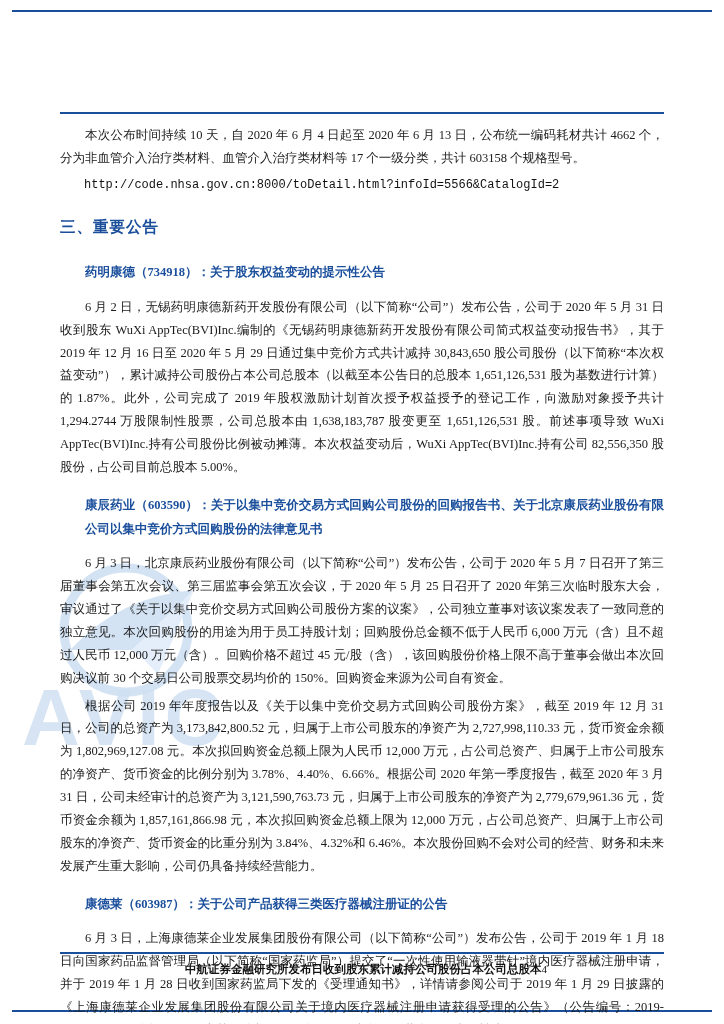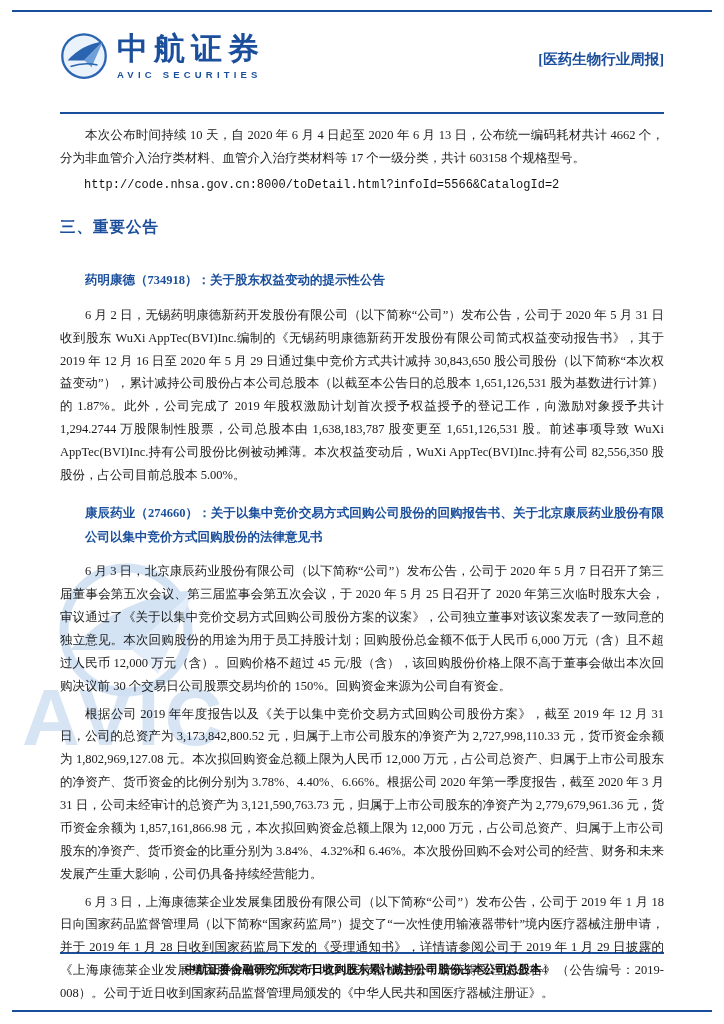--- a/index.html
+++ b/index.html
@@ -16,21 +16,21 @@
   .header{position:absolute;top:32px;left:60px;right:60px;display:flex;justify-content:space-between;align-items:center;z-index:3;}
   .logo-block{display:flex;align-items:center;gap:9px;}
   .logo-block svg{display:block;}
   .brand-cn{font-family:"Liberation Sans","DejaVu Sans",sans-serif;font-weight:bold;font-size:31px;color:#1b4f9c;letter-spacing:6px;line-height:1.1;}
   .brand-en{font-family:"Liberation Sans","DejaVu Sans",sans-serif;font-size:9.5px;font-weight:600;color:#1b4f9c;letter-spacing:4.2px;margin-top:3px;}
   .report-tag{font-size:14.5px;font-weight:bold;color:#1b4f9c;align-self:flex-start;margin-top:18px;}
 
   .main{position:absolute;top:124px;left:60px;right:60px;z-index:2;font-size:12.5px;line-height:1.83;text-align:justify;}
   .main p{margin:0 0 5px;text-indent:2em;}
   .url-line{font-family:Liberation Mono, monospace;font-size:12px;text-indent:2.6em;margin:8px 0 6px;letter-spacing:0;color:#111;}
-  .section-title{color:#1b4f9c;font-size:15.5px;font-weight:bold;margin:16px 0 28px;letter-spacing:1px;}
+  .section-title{color:#1b4f9c;font-size:15.5px;font-weight:bold;margin:16px 0 20px;letter-spacing:1px;}
   .item-heading{color:#1b4f9c;font-size:12.5px;font-weight:bold;margin:15px 0 11px;padding-left:2em;line-height:1.9;text-align:justify;}
 
   .watermark{position:absolute;left:8px;top:552px;width:310px;z-index:1;pointer-events:none;user-select:none;}
   .watermark-text{
     font-family:"Liberation Sans","DejaVu Sans",sans-serif;font-weight:800;font-size:80px;
     color:#cfe0f2;letter-spacing:5px;margin-top:-34px;margin-left:14px;opacity:.85;
   }
 
   .footer-row{
     position:absolute;top:962px;left:60px;right:52px;z-index:3;display:flex;justify-content:center;align-items:baseline;
@@ -38,37 +38,20 @@
   }
   .footer-row .page-num{font-weight:normal;font-size:11px;}
 </style>
 </head>
 <body>
 
 <div class="page">
 
   <div class="rule top-rule"></div>
 
-  <div class="header">
-    <div class="logo-block">
-      <span>
-        <svg width="48" height="48" viewBox="0 0 64 64" aria-hidden="true">
-          <circle cx="32" cy="32" r="29" fill="#eaf2fb" stroke="#2a63b0" stroke-width="3"></circle>
-          <path d="M10 38 Q30 16 57 13 L32 38 Z" fill="#2a63b0"></path>
-          <path d="M32 38 L57 13 L42 47 L35 40 Z" fill="#6f9fd8"></path>
-          <path d="M14 46 Q32 40 50 44" fill="none" stroke="#2a63b0" stroke-width="2"></path>
-        </svg>
-      </span>
-      <div>
-        <div class="brand-cn">中航证券</div>
-        <div class="brand-en">AVIC SECURITIES</div>
-      </div>
-    </div>
-    <div class="report-tag">[医药生物行业周报]</div>
-  </div>
 
   <div class="rule header-rule"></div>
 
   <div class="watermark">
     <span>
       <svg width="250" height="150" viewBox="0 0 250 150" aria-hidden="true">
         <circle cx="118" cy="78" r="62" fill="none" stroke="#d4e3f4" stroke-width="9"></circle>
         <path d="M62 98 Q112 44 186 38 L124 98 Z" fill="#d4e3f4"></path>
         <path d="M124 98 L186 38 L150 122 L134 106 Z" fill="#e3eefa"></path>
       </svg>
@@ -79,24 +62,25 @@
   <div class="main">
 
     <p>本次公布时间持续 10 天，自 2020 年 6 月 4 日起至 2020 年 6 月 13 日，公布统一编码耗材共计 4662 个，分为非血管介入治疗类材料、血管介入治疗类材料等 17 个一级分类，共计 603158 个规格型号。</p>
     <p class="url-line">http://code.nhsa.gov.cn:8000/toDetail.html?infoId=5566&amp;CatalogId=2</p>
 
     <div class="section-title">三、重要公告</div>
 
     <div class="item-heading">药明康德（734918）：关于股东权益变动的提示性公告</div>
     <p>6 月 2 日，无锡药明康德新药开发股份有限公司（以下简称“公司”）发布公告，公司于 2020 年 5 月 31 日收到股东 WuXi AppTec(BVI)Inc.编制的《无锡药明康德新药开发股份有限公司简式权益变动报告书》，其于 2019 年 12 月 16 日至 2020 年 5 月 29 日通过集中竞价方式共计减持 30,843,650 股公司股份（以下简称“本次权益变动”），累计减持公司股份占本公司总股本（以截至本公告日的总股本 1,651,126,531 股为基数进行计算）的 1.87%。此外，公司完成了 2019 年股权激励计划首次授予权益授予的登记工作，向激励对象授予共计 1,294.2744 万股限制性股票，公司总股本由 1,638,183,787 股变更至 1,651,126,531 股。前述事项导致 WuXi AppTec(BVI)Inc.持有公司股份比例被动摊薄。本次权益变动后，WuXi AppTec(BVI)Inc.持有公司 82,556,350 股股份，占公司目前总股本 5.00%。</p>
 
-    <div class="item-heading">康辰药业（274660）：关于以集中竞价交易方式回购公司股份的回购报告书、关于北京康辰药业股份有限公司以集中竞价方式回购股份的法律意见书</div>
+    <div class="item-heading">康辰药业（603590）：关于以集中竞价交易方式回购公司股份的回购报告书、关于北京康辰药业股份有限公司以集中竞价方式回购股份的法律意见书</div>
     <p>6 月 3 日，北京康辰药业股份有限公司（以下简称“公司”）发布公告，公司于 2020 年 5 月 7 日召开了第三届董事会第五次会议、第三届监事会第五次会议，于 2020 年 5 月 25 日召开了 2020 年第三次临时股东大会，审议通过了《关于以集中竞价交易方式回购公司股份方案的议案》，公司独立董事对该议案发表了一致同意的独立意见。本次回购股份的用途为用于员工持股计划；回购股份总金额不低于人民币 6,000 万元（含）且不超过人民币 12,000 万元（含）。回购价格不超过 45 元/股（含），该回购股份价格上限不高于董事会做出本次回购决议前 30 个交易日公司股票交易均价的 150%。回购资金来源为公司自有资金。</p>
     <p>根据公司 2019 年年度报告以及《关于以集中竞价交易方式回购公司股份方案》，截至 2019 年 12 月 31 日，公司的总资产为 3,173,842,800.52 元，归属于上市公司股东的净资产为 2,727,998,110.33 元，货币资金余额为 1,802,969,127.08 元。本次拟回购资金总额上限为人民币 12,000 万元，占公司总资产、归属于上市公司股东的净资产、货币资金的比例分别为 3.78%、4.40%、6.66%。根据公司 2020 年第一季度报告，截至 2020 年 3 月 31 日，公司未经审计的总资产为 3,121,590,763.73 元，归属于上市公司股东的净资产为 2,779,679,961.36 元，货币资金余额为 1,857,161,866.98 元，本次拟回购资金总额上限为 12,000 万元，占公司总资产、归属于上市公司股东的净资产、货币资金的比重分别为 3.84%、4.32%和 6.46%。本次股份回购不会对公司的经营、财务和未来发展产生重大影响，公司仍具备持续经营能力。</p>
 
+    <div class="item-heading">康德莱（603987）：关于公司产品获得三类医疗器械注册证的公告</div>
     <p>6 月 3 日，上海康德莱企业发展集团股份有限公司（以下简称“公司”）发布公告，公司于 2019 年 1 月 18 日向国家药品监督管理局（以下简称“国家药监局”）提交了“一次性使用输液器带针”境内医疗器械注册申请，并于 2019 年 1 月 28 日收到国家药监局下发的《受理通知书》，详情请参阅公司于 2019 年 1 月 29 日披露的《上海康德莱企业发展集团股份有限公司关于境内医疗器械注册申请获得受理的公告》（公告编号：2019-008）。公司于近日收到国家药品监督管理局颁发的《中华人民共和国医疗器械注册证》。</p>
 
   </div>
 
   <div class="rule footer-rule"></div>
 
   <div class="footer-row">
     <span>中航证券金融研究所发布</span>
     <span>日收到股东</span>
     <span>累计减持公司股份占本公司总股本</span>

